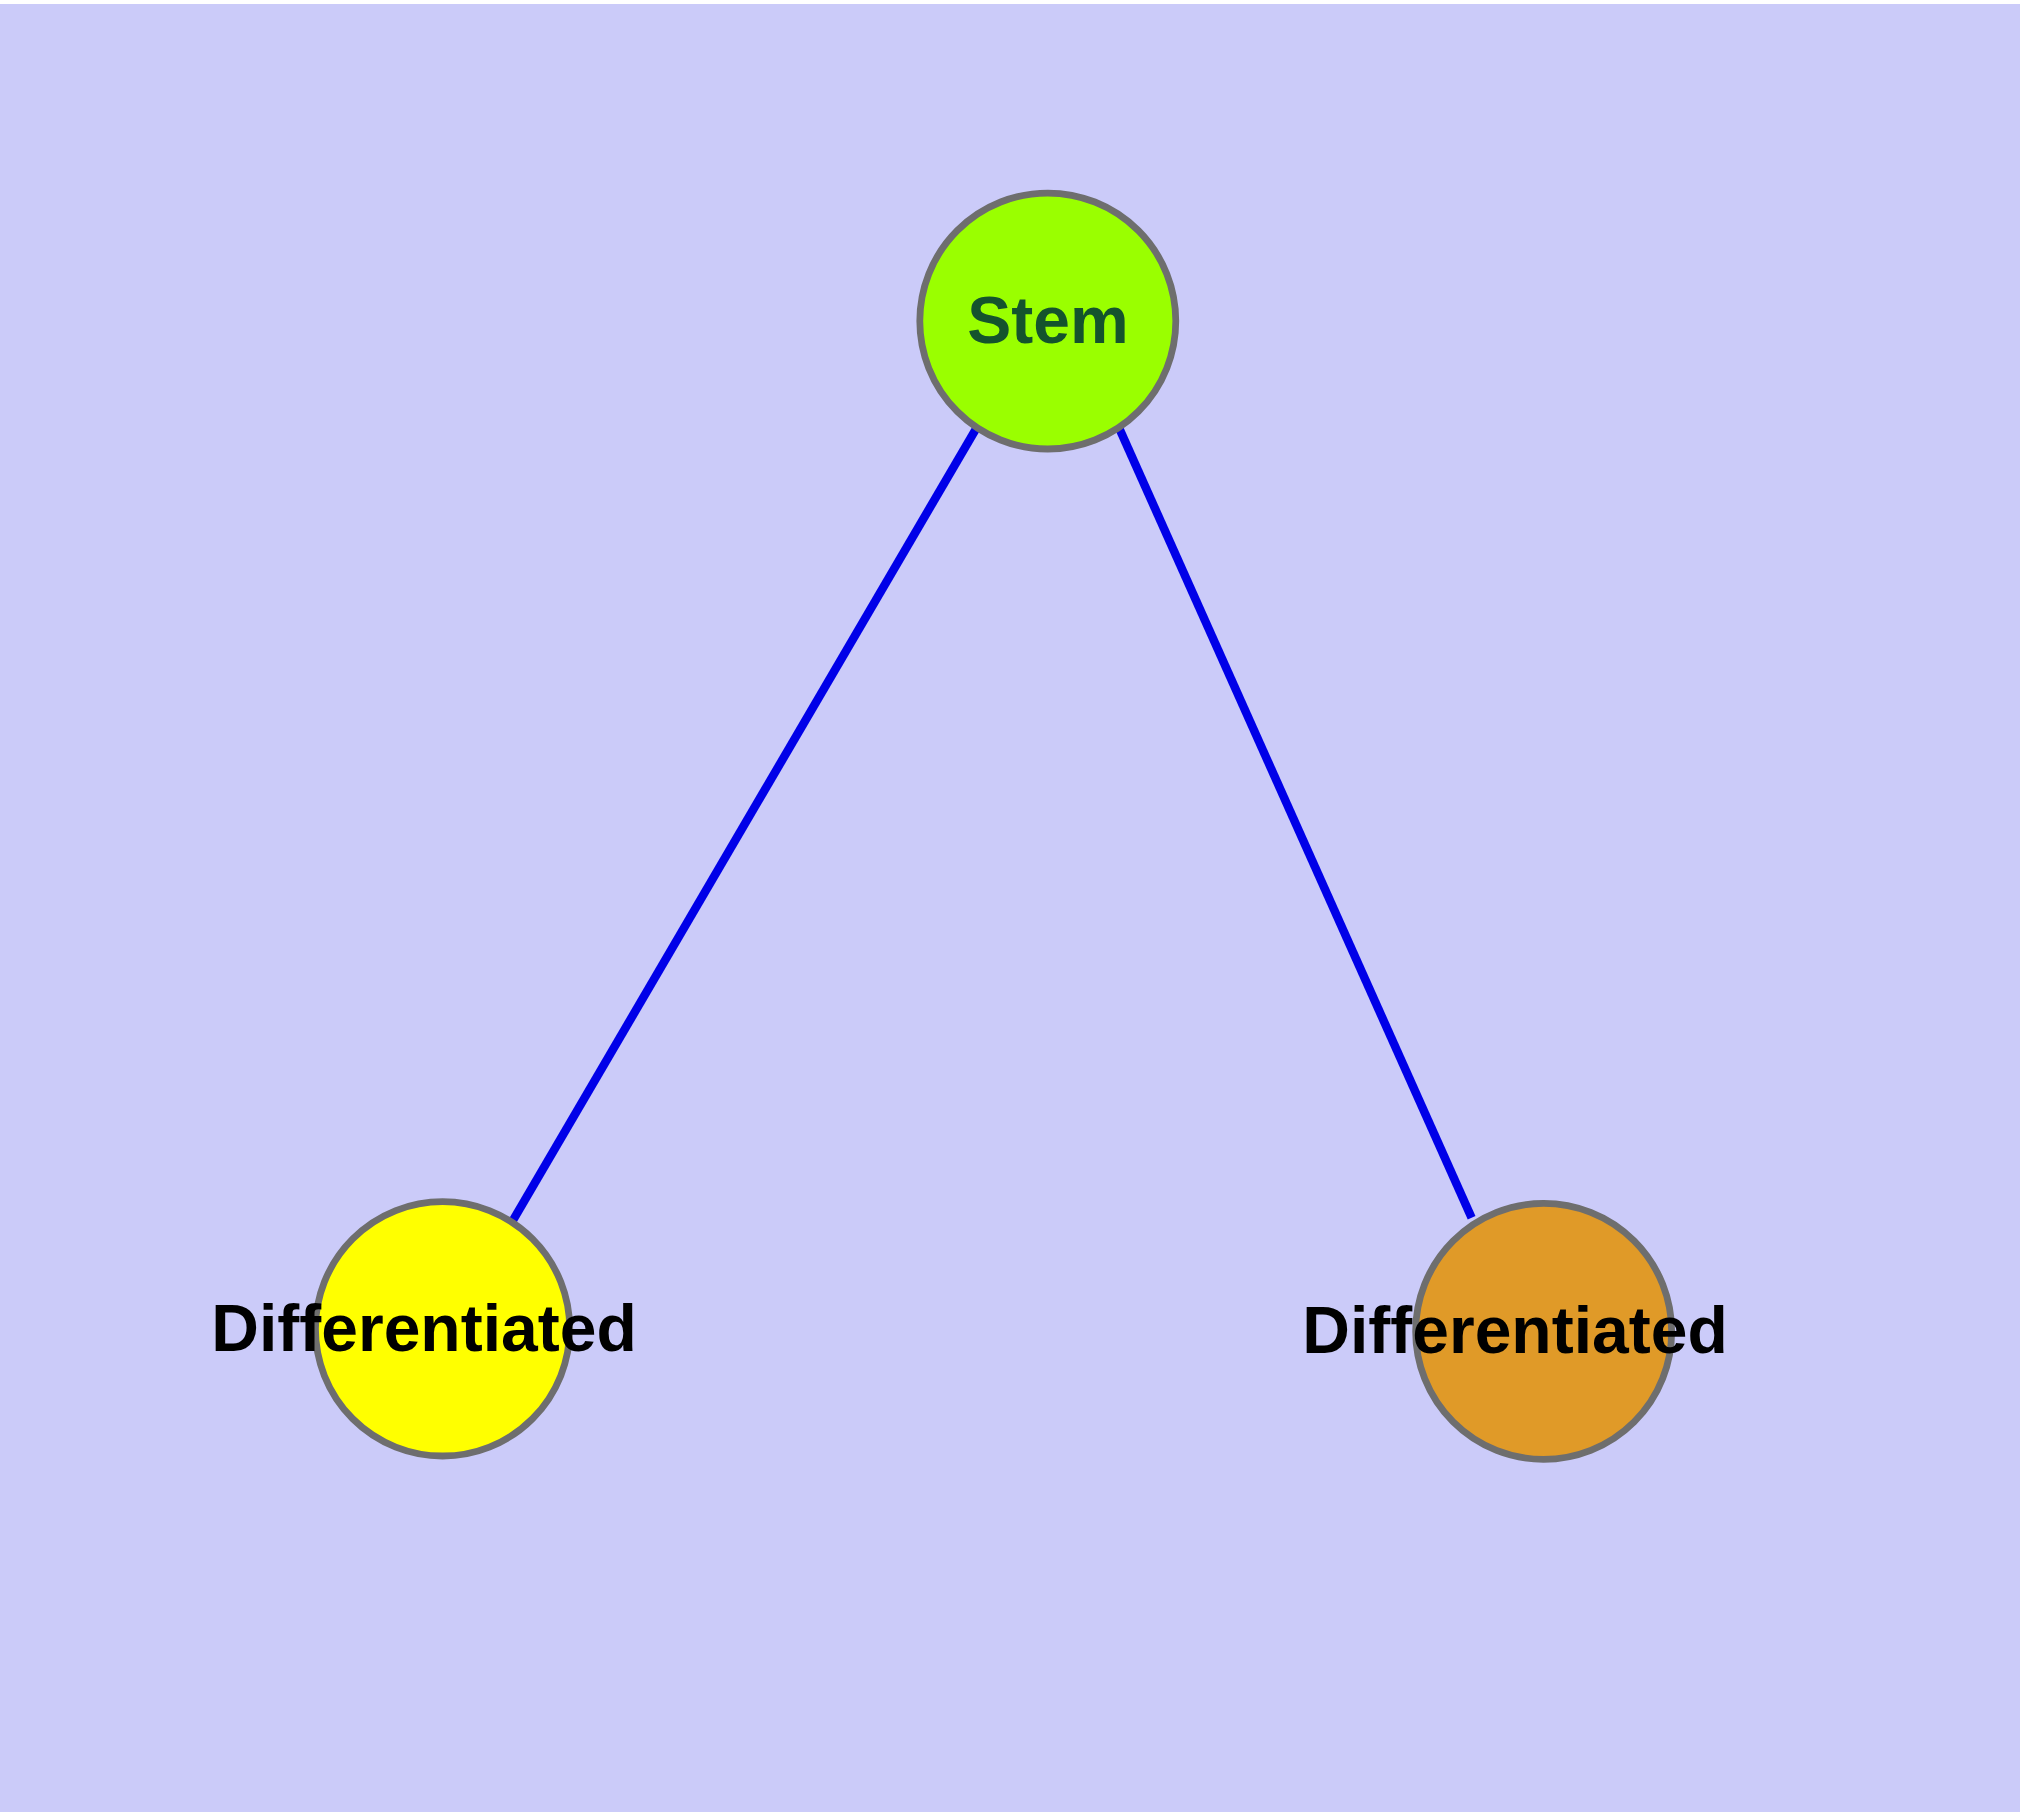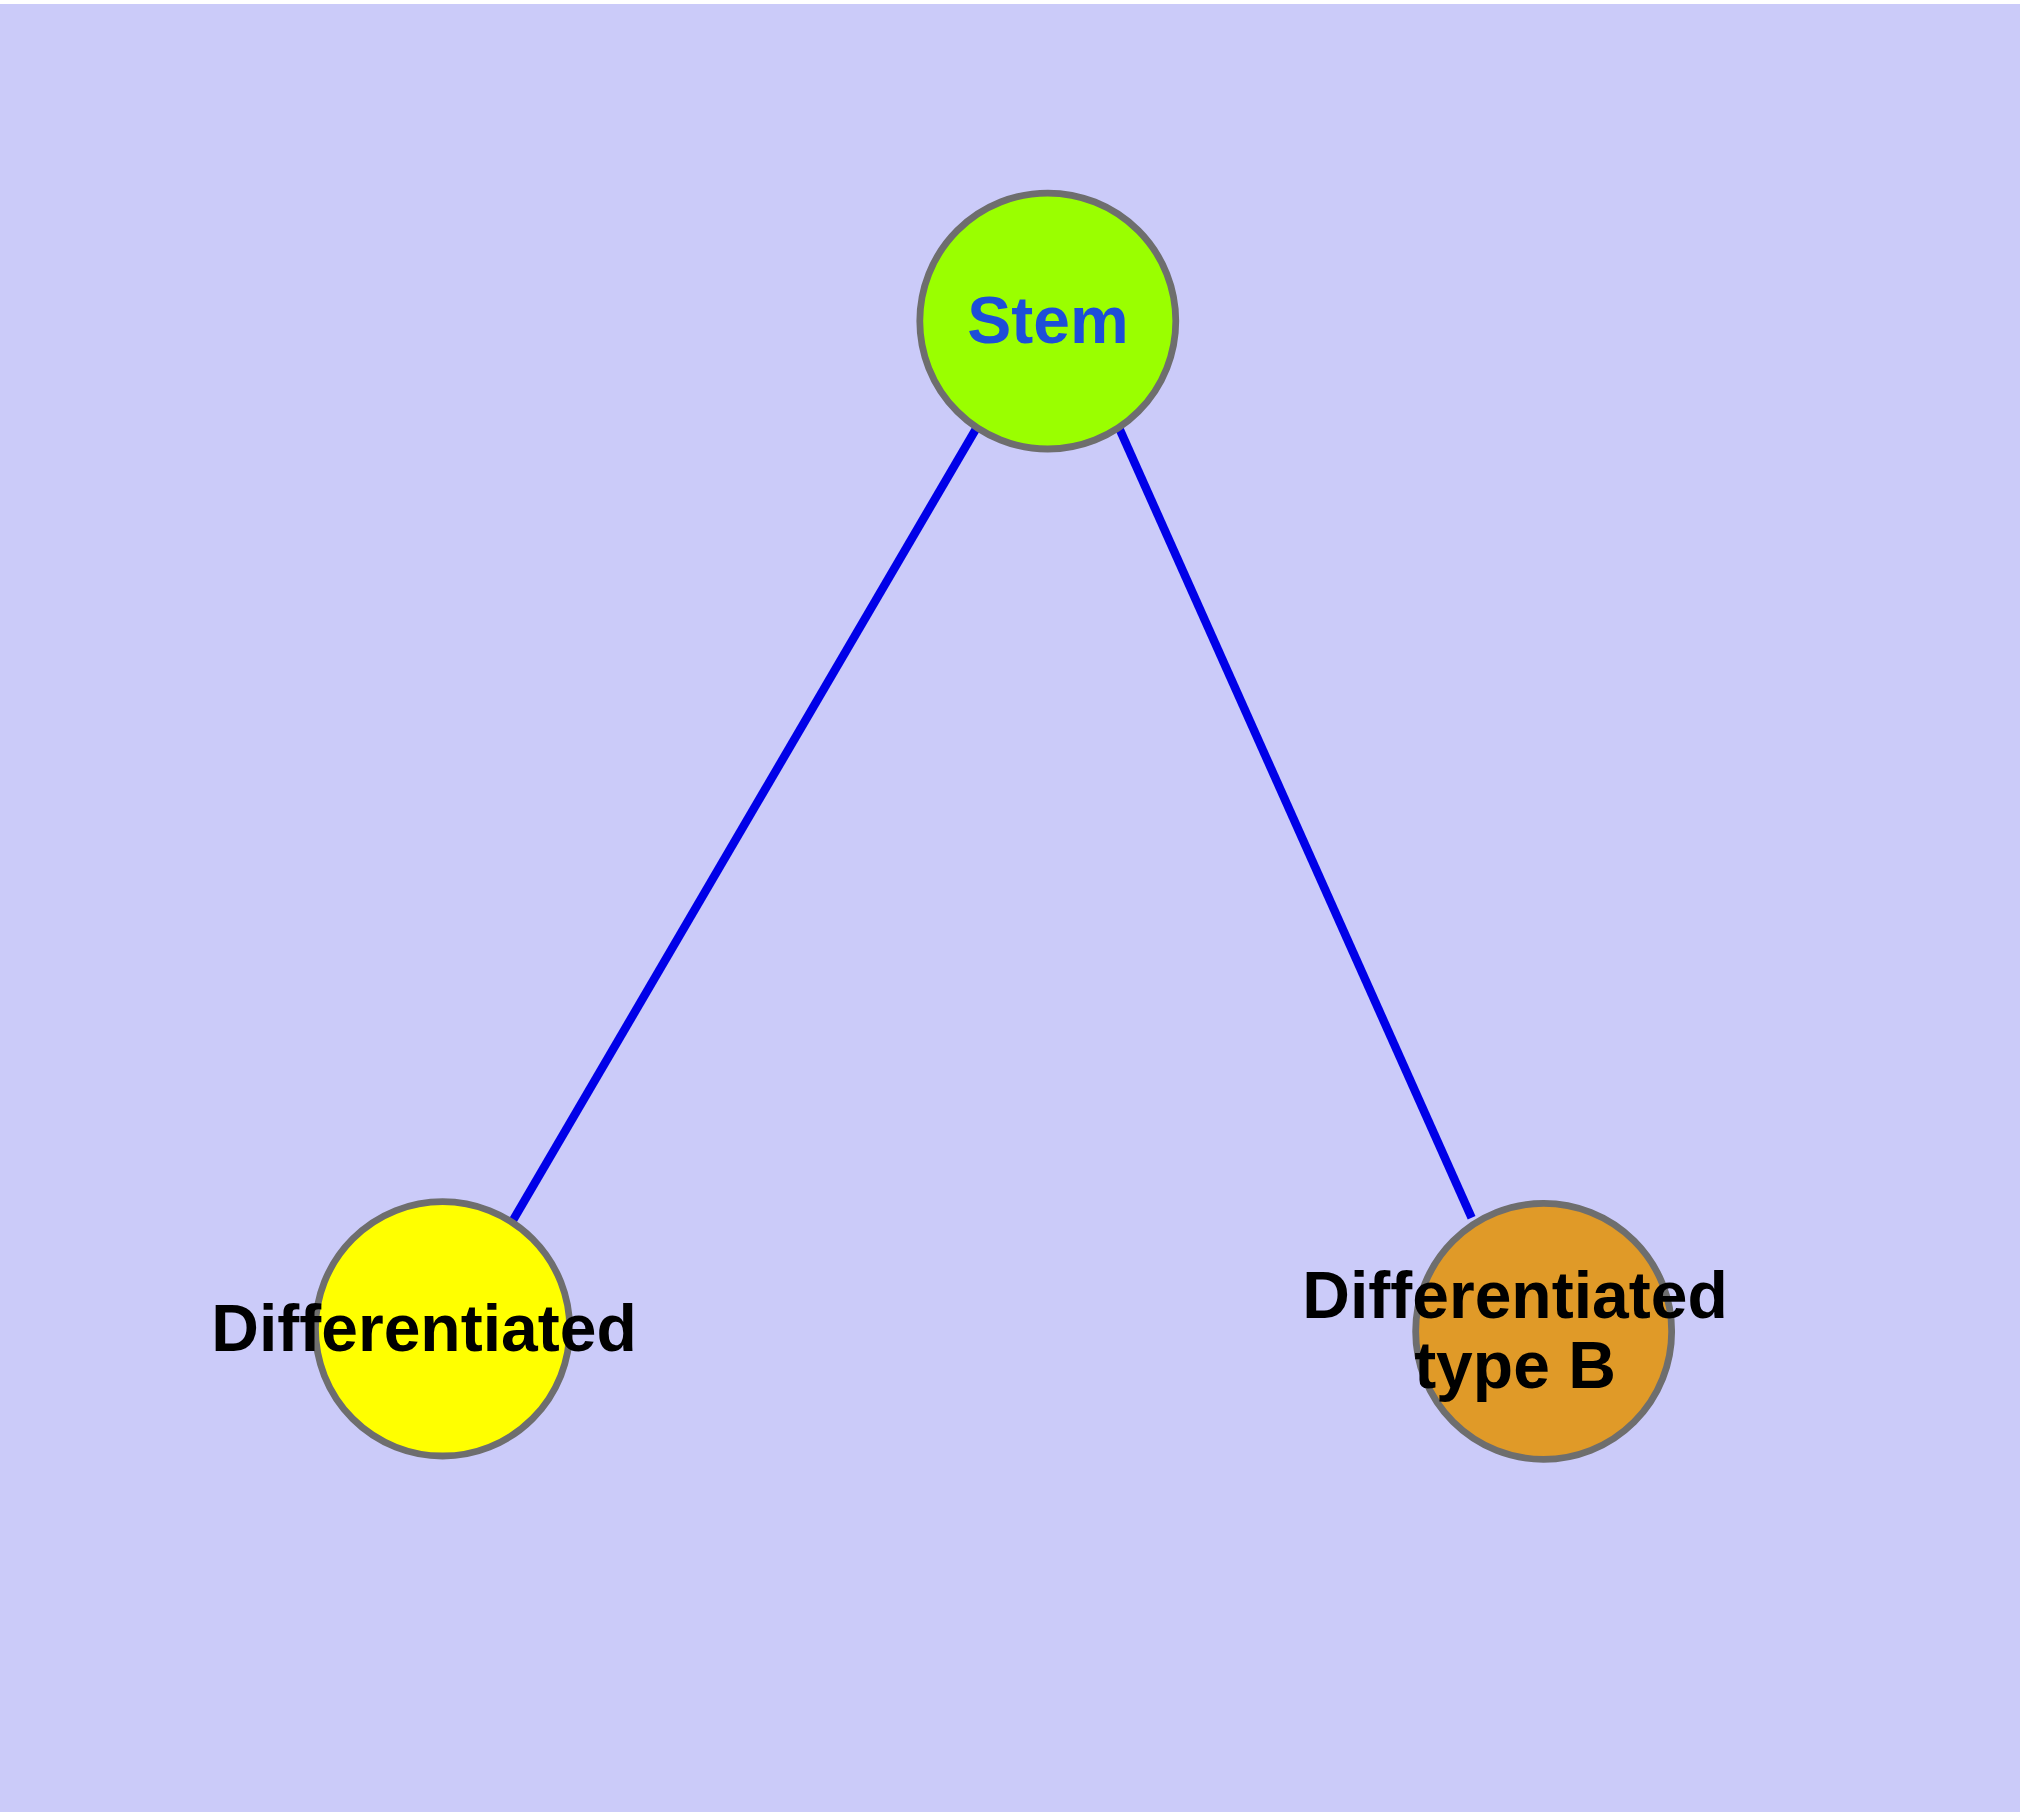--- a/index.html
+++ b/index.html
@@ -55,28 +55,27 @@
         <line id="edge0" x1="1152" y1="500" x2="605" y2="1435" stroke="#0000e8" stroke-width="10" stroke-linecap="butt"></line>
         <line id="edge1" x1="1320" y1="500" x2="1736" y2="1432" stroke="#0000e8" stroke-width="10" stroke-linecap="butt"></line>
       </g>
       <g>
         <circle id="node0" cx="1236" cy="374" r="151" fill="#9aff00" stroke="#6e6e6e" stroke-width="8"></circle>
         <circle id="node1" cx="522" cy="1563" r="150" fill="#ffff00" stroke="#6e6e6e" stroke-width="8"></circle>
         <circle id="node2" cx="1821" cy="1566" r="151" fill="#e09a28" stroke="#6e6e6e" stroke-width="8"></circle>
       </g>
     </svg>
 
-    <div class="node-label label-stem" id="label0" style="left: 1048px; top: 317px; color: #1d4ed8;">
+    <div class="node-label label-stem" id="label0" style="left: 1048px; top: 317px; color: #14532d;">
       <div>Stem</div>
     </div>
 
     <div class="node-label label-typea" id="label1" style="left: 424px; top: 1325px; color: rgb(0, 0, 0);">
       <div>Differentiated</div>
     </div>
 
     <div class="node-label label-typeb" id="label2" style="left: 1515px; top: 1327px; color: rgb(0, 0, 0);">
       <div>Differentiated</div>
-      <div>type B</div>
     </div>
 
   </div>
 </div>
 
 
 </body></html>

